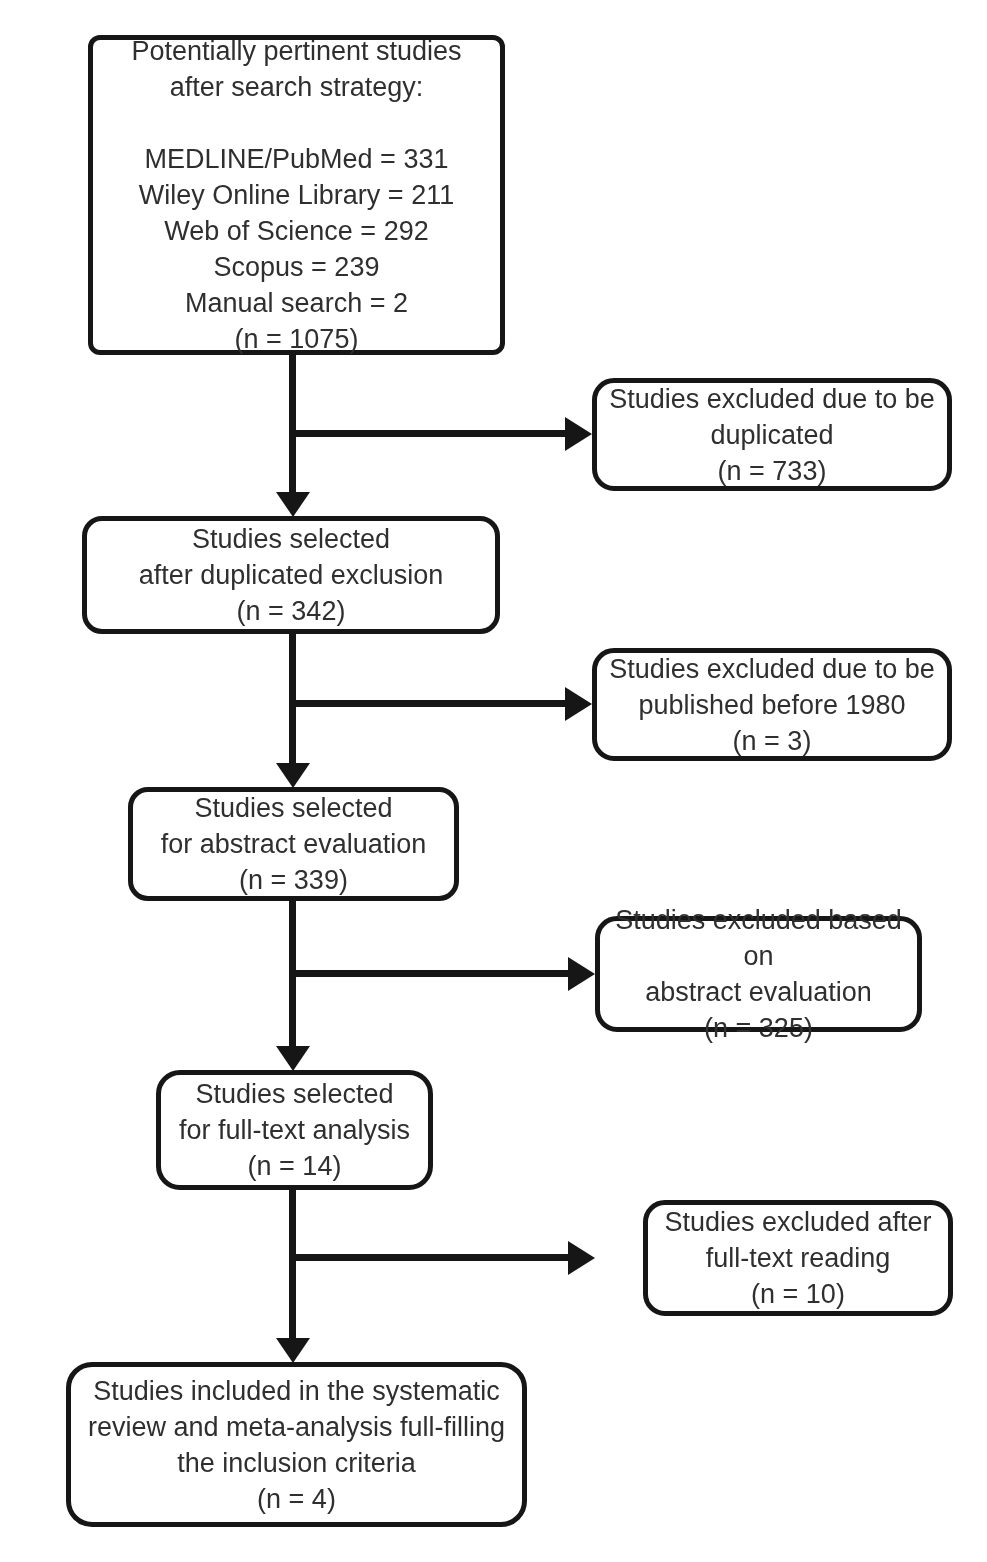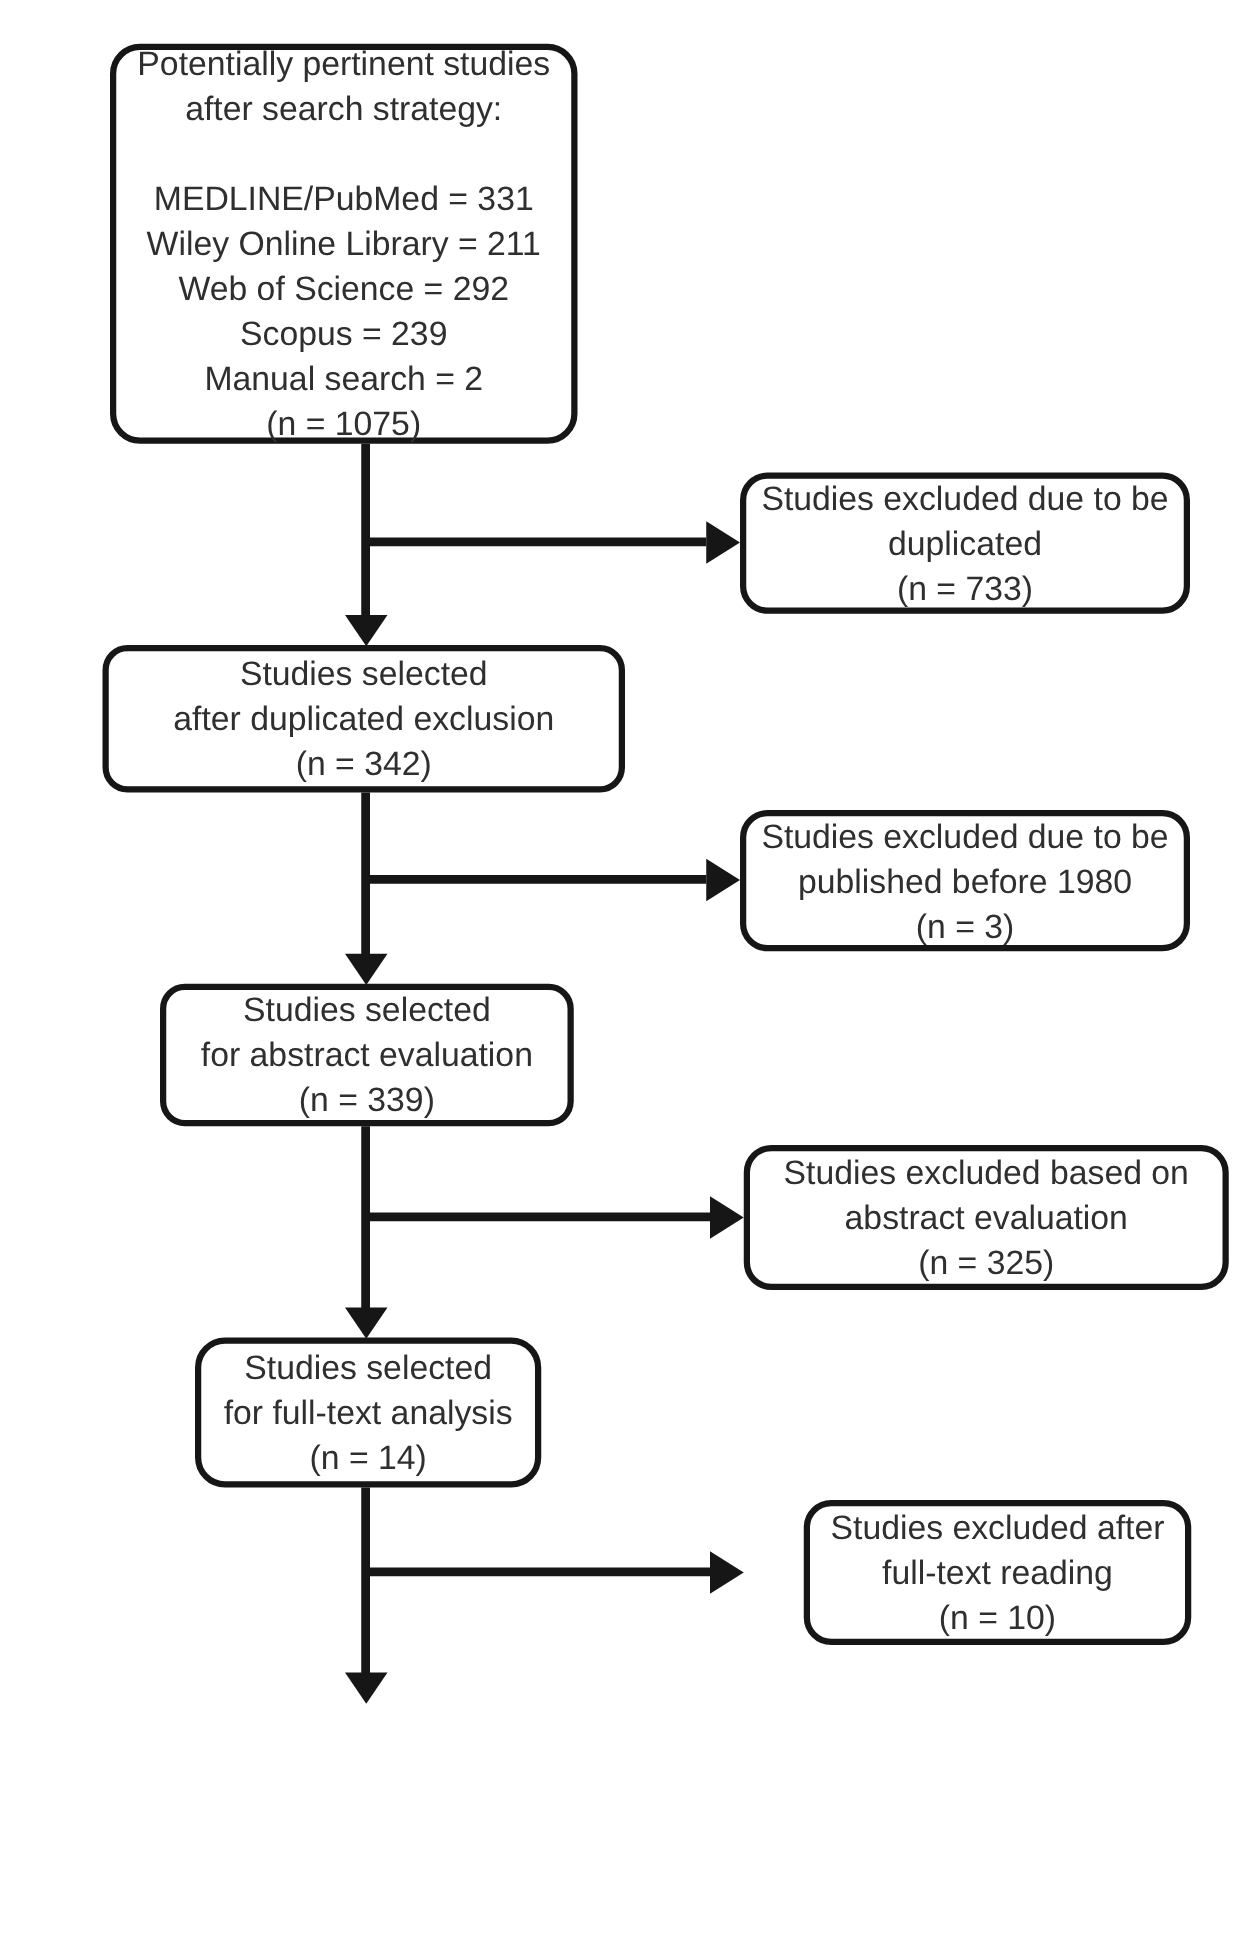--- a/index.html
+++ b/index.html
@@ -42,21 +42,21 @@
     border-top:17px solid transparent;
     border-bottom:17px solid transparent;
     border-left:27px solid var(--border-color);
   }
 </style>
 </head>
 <body>
 
 <div class="canvas">
 
-  <div class="node" style="left:88px;top:35px;width:374px;height:320px;border-radius:24px;">
+  <div class="node" style="left:88px;top:35px;width:417px;height:320px;border-radius:12px;">
     <div class="node-text">Potentially pertinent studies
 after search strategy:
 
 MEDLINE/PubMed = 331
 Wiley Online Library = 211
 Web of Science = 292
 Scopus = 239
 Manual search = 2
 (n = 1075)</div>
   </div>
@@ -72,34 +72,40 @@
 for abstract evaluation
 (n = 339)</div>
   </div>
 
   <div class="node" style="left:156px;top:1070px;width:277px;height:120px;border-radius:24px;">
     <div class="node-text">Studies selected
 for full-text analysis
 (n = 14)</div>
   </div>
 
+  <div class="node" style="left:66px;top:1362px;width:461px;height:165px;border-radius:26px;">
+    <div class="node-text">Studies included in the systematic
+review and meta-analysis full-filling
+the inclusion criteria
+(n = 4)</div>
+  </div>
 
   <div class="node" style="left:592px;top:378px;width:360px;height:113px;border-radius:22px;">
     <div class="node-text">Studies excluded due to be
 duplicated
 (n = 733)</div>
   </div>
 
   <div class="node" style="left:592px;top:648px;width:360px;height:113px;border-radius:22px;">
     <div class="node-text">Studies excluded due to be
 published before 1980
 (n = 3)</div>
   </div>
 
-  <div class="node" style="left:595px;top:916px;width:388px;height:116px;border-radius:22px;">
+  <div class="node" style="left:595px;top:916px;width:327px;height:116px;border-radius:22px;">
     <div class="node-text">Studies excluded based on
 abstract evaluation
 (n = 325)</div>
   </div>
 
   <div class="node" style="left:595px;top:1200px;width:310px;height:116px;border-radius:22px;margin-left:48px;">
     <div class="node-text">Studies excluded after
 full-text reading
 (n = 10)</div>
   </div>

